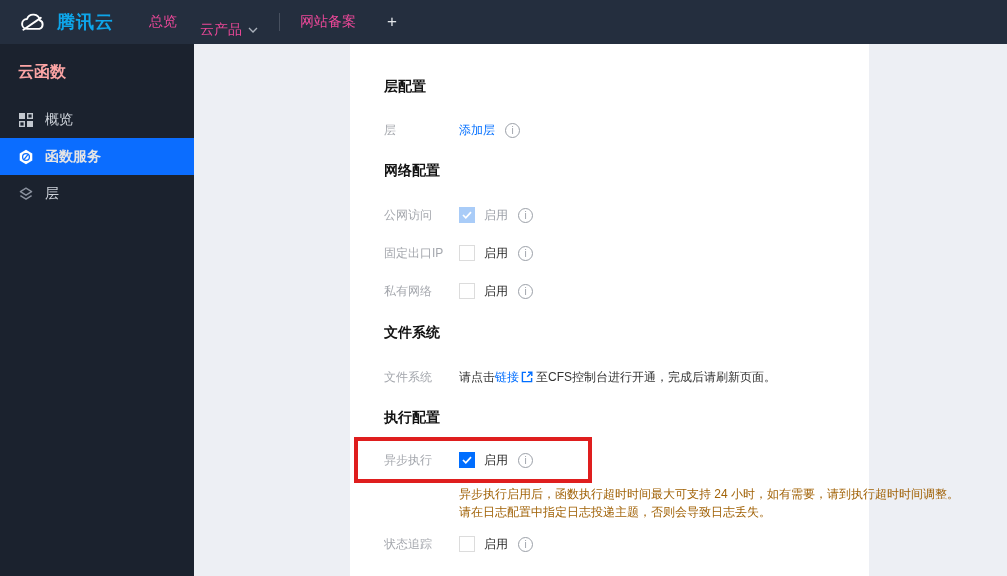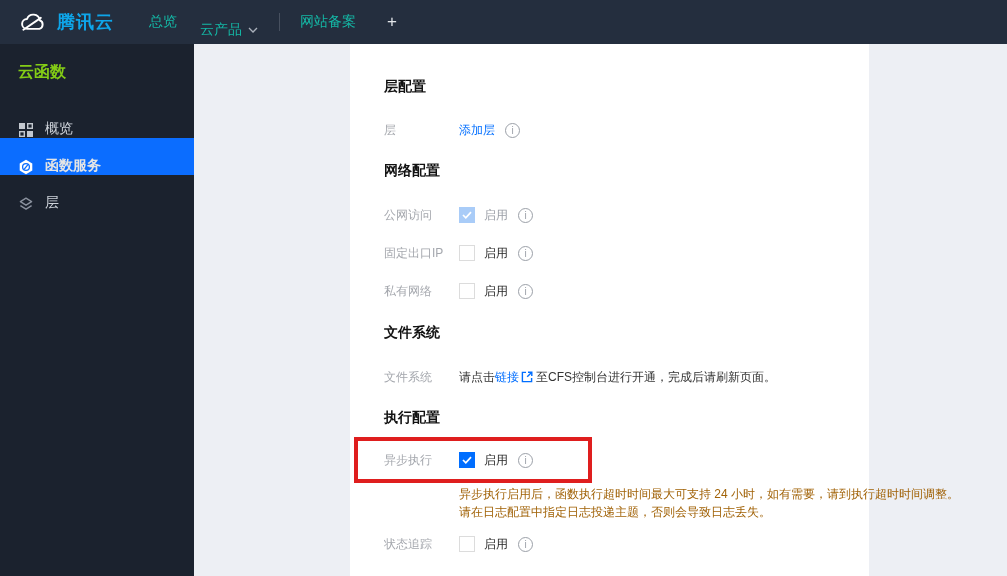--- a/index.html
+++ b/index.html
@@ -10,37 +10,37 @@
   }
   .page { position:absolute; inset:0; width:1007px; height:576px; }
 
   
   .topnav {
     position:absolute; left:0; top:0; width:1007px; height:44px;
     background:#242e3e; display:flex; align-items:center; padding-left:18px;
   }
   .logo { display:inline-flex; align-items:center; cursor:pointer; }
   .brand { color:#0ea5e9; font-size:18px; font-weight:bold; margin-left:9px; cursor:pointer; letter-spacing:1px; }
-  .nav-item { color:#14b8a6; font-size:14px; cursor:pointer; }
+  .nav-item { color:#ec4899; font-size:14px; cursor:pointer; }
   .nav-overview { margin-left:35px; }
   .nav-products { margin-left:23px; display:inline-flex; align-items:center;margin-top:16px; }
   .nav-products .chev { margin-left:6px; display:inline-flex; }
   .nav-divider { width:1px; height:18px; background:#47505f; margin-left:21px; }
   .nav-icp { margin-left:20px; }
   .nav-plus { margin-left:31px; font-size:17px; color:#e3e6ea; }
 
   
   .sidebar {
     position:absolute; left:0; top:44px; width:194px; height:532px;
     background:#1b222e;
   }
-  .sidebar-title { color:#84cc16; font-size:16px; font-weight:bold; padding:18px 0 0 18px; }
+  .sidebar-title { color:#fca5a5; font-size:16px; font-weight:bold; padding:18px 0 0 18px; }
   .side-items { margin-top:18px; }
   .side-item {
-    height:37px; display:flex; align-items:flex-end; padding-left:18px;
+    height:37px; display:flex; align-items:center; padding-left:18px;
     color:#ced3da; font-size:14px; cursor:pointer;
   }
   .side-item .sicon { width:16px; height:16px; margin-right:11px; display:inline-flex; }
   .side-item.active { background:#0b6dff; color:#e5e5e5;font-weight:bold; }
 
   
   .main-bg { position:absolute; left:194px; top:44px; width:813px; height:532px; background:#edeff4; }
   .panel { position:absolute; left:350px; top:44px; width:519px; height:532px; background:#fff; }
 
   .sec { position:absolute; left:34px; font-size:14px; font-weight:bold; color:#121212; line-height:15px; }

